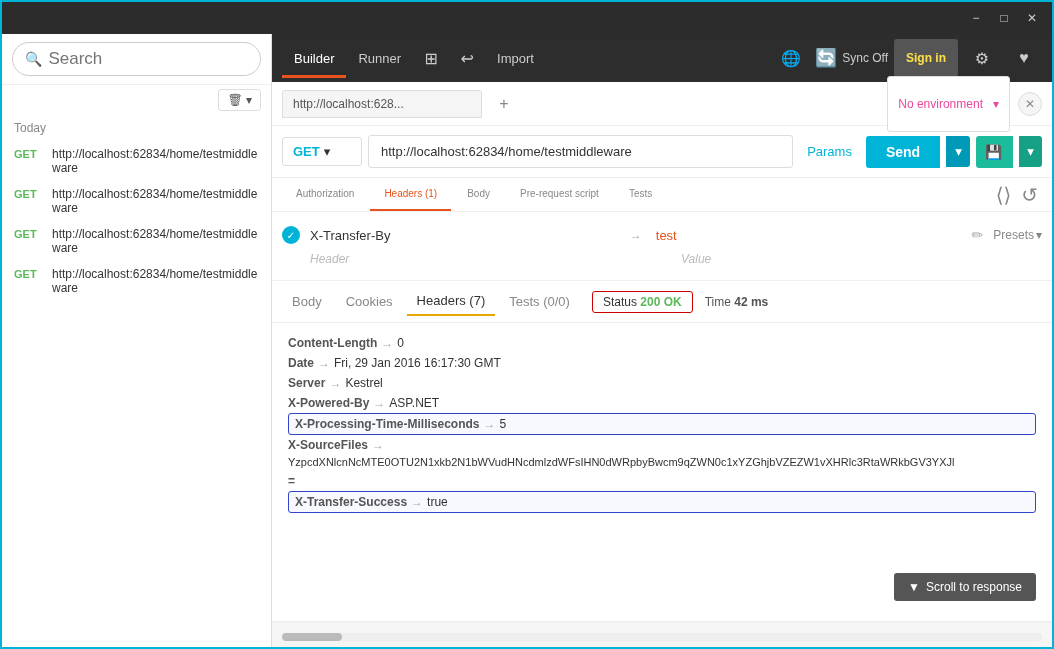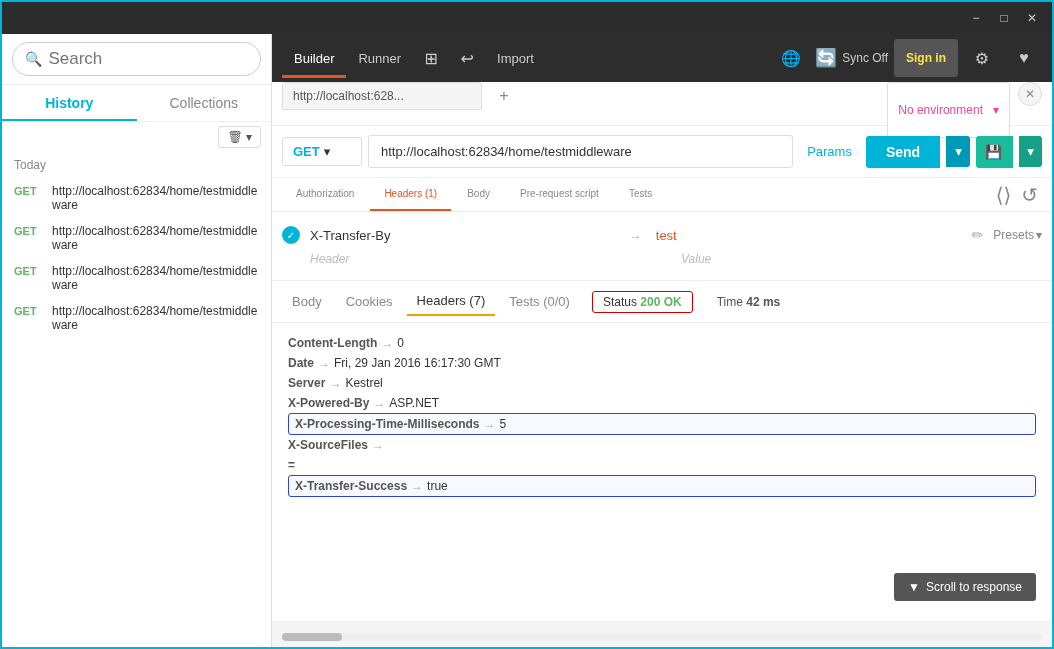--- a/index.html
+++ b/index.html
@@ -169,21 +169,21 @@
       background: #555; color: #fde047; border: none; border-radius: 3px;
       padding: 12px 12px; font-size: 12px; cursor: pointer; font-weight: bold;
     }
 
     
     .url-bar {
       height: 44px;
       background: #fff;
       border-bottom: 1px solid #eee;
       display: flex;
-      align-items: flex-start;
+      align-items: center;
       padding: 0 10px;
       gap: 8px;
     }
     .tab-url {
       flex: 1;
       max-width: 200px;
       background: #f5f5f5;
       border: 1px solid #ddd;
       border-radius: 3px 3px 0 0;
       padding: 6px 10px;
@@ -333,21 +333,21 @@
     }
     .status-badge {
       margin-left: 8px;
       border: 1px solid #cc0000;
       border-radius: 3px;
       padding: 3px 10px;
       font-size: 12px;
       color: #333;
     }
     .status-ok { color: #5cb85c; font-weight: bold; }
-    .time-info { font-size: 12px; color: #555; margin-left: 20px; }
+    .time-info { font-size: 12px; color: #555; margin-left: 8px; }
     .time-value { font-weight: bold; }
 
     .resp-body {
       flex: 1;
       overflow-y: auto;
       padding: 10px 16px;
       font-size: 12px;
       color: #333;
       background: #fff;
     }
@@ -427,24 +427,20 @@
 </div>
 
 <div class="main-layout">
 
   <div class="sidebar">
     <div class="sidebar-search">
       <div class="search-box">
         <span class="search-icon">🔍</span>
         <input type="text" placeholder="Search" style="">
       </div>
-    </div>
-    <div class="sidebar-tabs">
-      <div class="sidebar-tab active">History</div>
-      <div class="sidebar-tab">Collections</div>
     </div>
     <div class="sidebar-actions">
       <button class="delete-btn">🗑 ▾</button>
     </div>
     <div class="sidebar-section-label">Today</div>
     <div class="history-item">
       <span class="method-badge">GET</span>
       <span class="history-url">http://localhost:62834/home/testmiddleware</span>
     </div>
     <div class="history-item">
@@ -574,20 +570,21 @@
             <span class="resp-val">ASP.NET</span>
           </div>
           <div class="resp-row highlighted">
             <span class="resp-key">X-Processing-Time-Milliseconds</span>
             <span class="resp-arrow">→</span>
             <span class="resp-val">5</span>
           </div>
           <div class="resp-row">
             <span class="resp-key">X-SourceFiles</span>
             <span class="resp-arrow">→</span>
+            <span class="resp-val" style="word-break:break-all;font-size:11px;">YzpcdXNlcnNcMTE0OTU2N1xkb2N1bWVudHNcdmlzdWFsIHN0dWRpbyBwcm9qZWN0c1xYZGhjbVZEZW1vXHRlc3RtaWRkbGV3YXJl</span>
           </div>
           <div class="resp-row">
             <span class="resp-key">=</span>
           </div>
           <div class="resp-row highlighted">
             <span class="resp-key">X-Transfer-Success</span>
             <span class="resp-arrow">→</span>
             <span class="resp-val">true</span>
           </div>
         </div>

